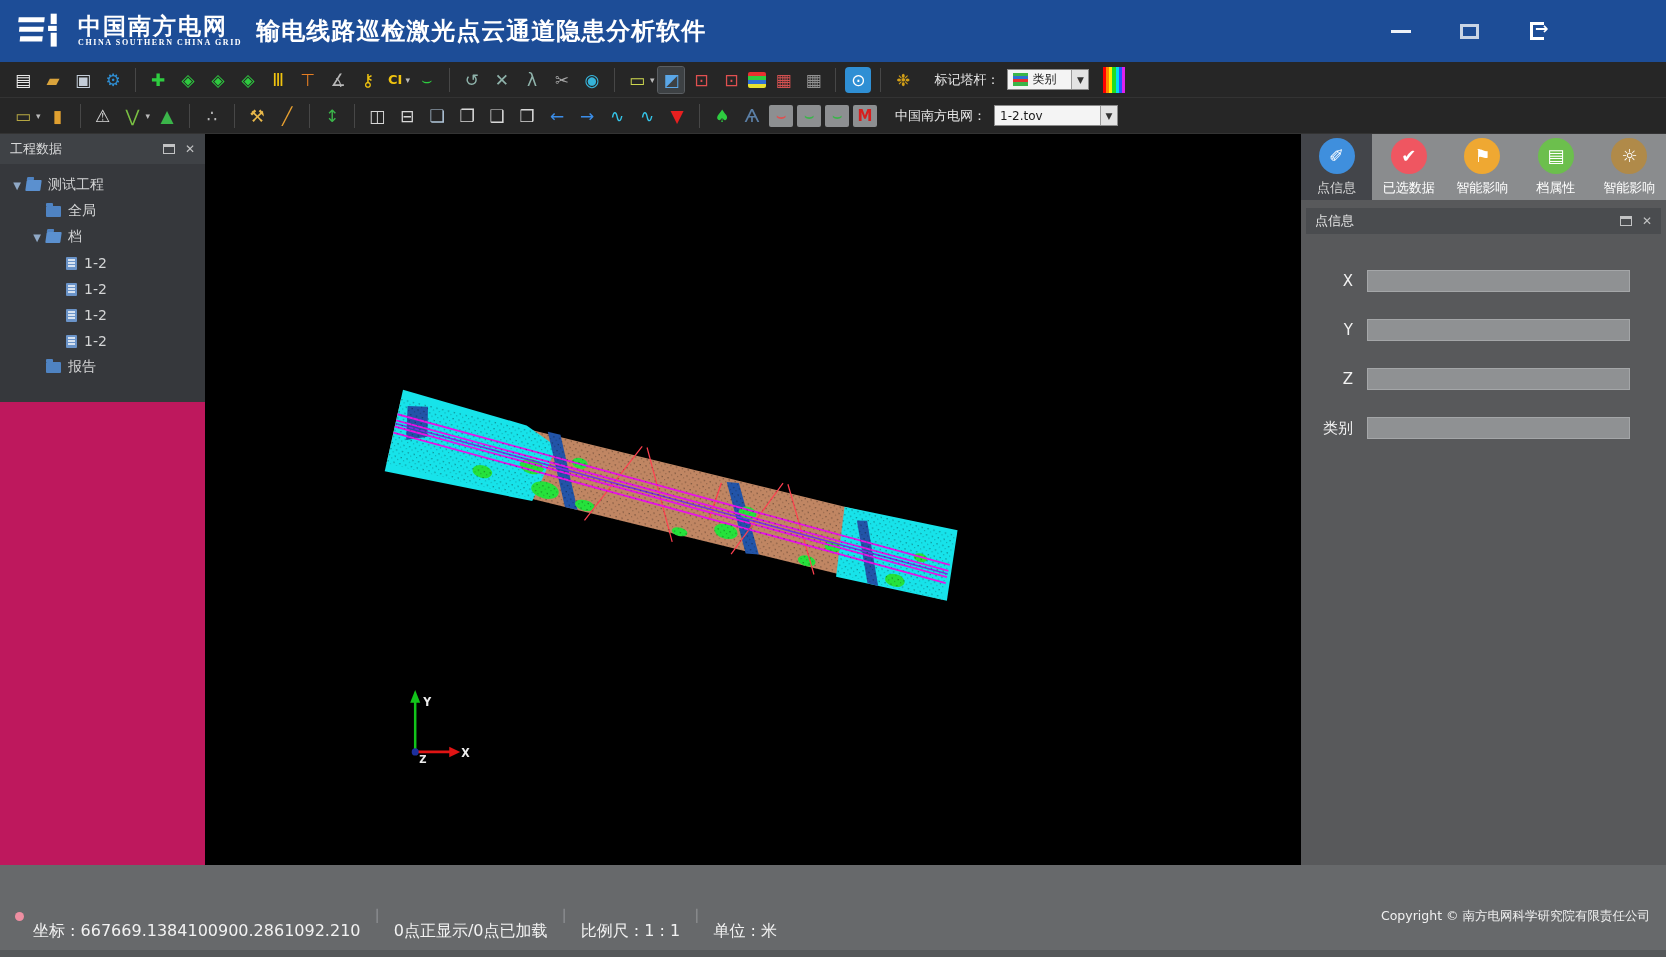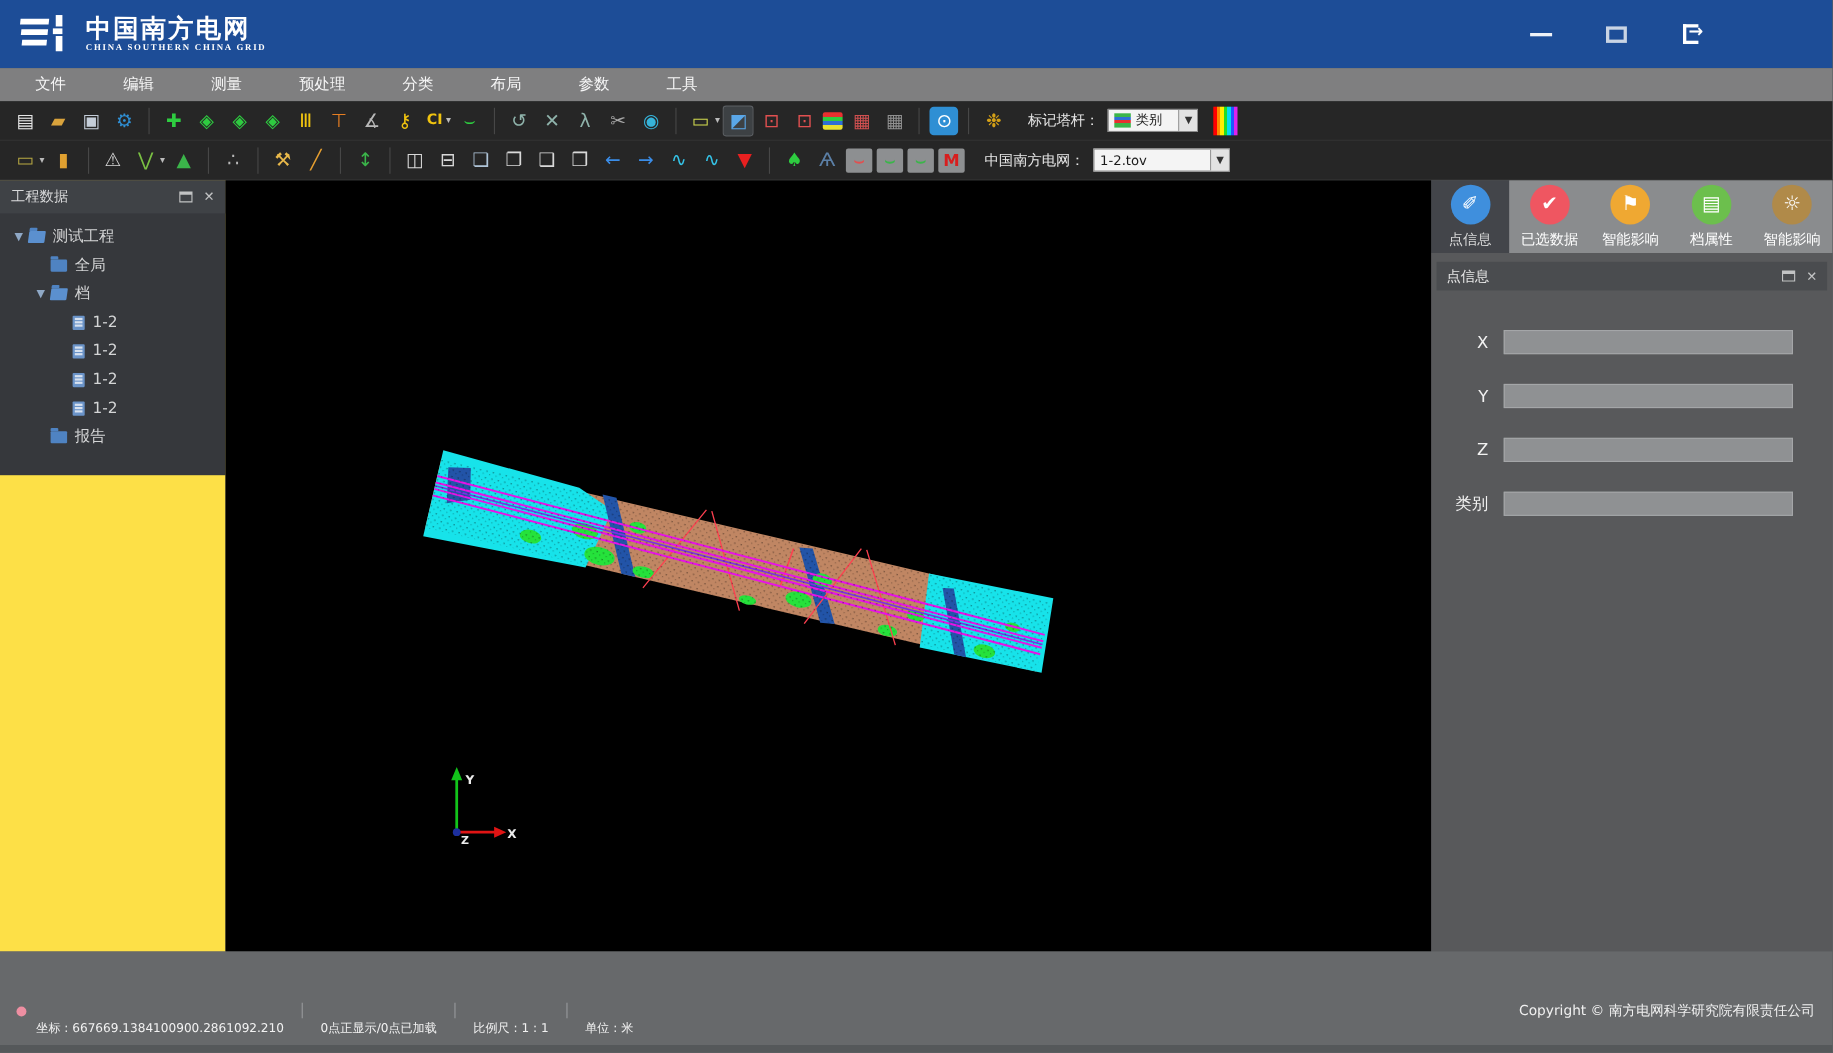--- a/index.html
+++ b/index.html
@@ -42,21 +42,21 @@
   .dd-file { width:124px; }
   .dd-val { color:#1a1a1a; font-size:12px; flex:1; white-space:nowrap; }
   .dd-btn { width:17px; height:100%; background:#e3e3e3; border-left:1px solid #999; color:#333; font-size:9px; display:flex; align-items:center; justify-content:center; }
   .dd-mini-grad { width:15px; height:13px; margin-right:4px; background:repeating-linear-gradient(180deg,#3bb54a 0 3px,#2f6fd4 3px 6px,#e83030 6px 9px,#3bb54a 9px 13px); }
   .colorbar { width:22px; height:26px; margin-left:14px; cursor:pointer;
     background:linear-gradient(90deg,#f00 0 14%,#ff8800 14% 28%,#ffee00 28% 43%,#22dd22 43% 58%,#00ddee 58% 72%,#2255ff 72% 86%,#dd22ee 86% 100%); }
 
   
   .main { flex:1 1 auto; display:flex; min-height:0; }
 
-  .left-panel { width:205px; background:#fde047; flex:0 0 auto; }
+  .left-panel { width:205px; background:#be185d; flex:0 0 auto; }
   .tree-card { background:#36383c; height:268px; }
   .panel-hdr { height:30px; display:flex; align-items:center; padding:0 10px; background:#3f4246; }
   .panel-hdr-title { color:#d8d9da; font-size:13px; flex:1; }
   .ph-ico { color:#c2c3c4; font-size:12px; margin-left:10px; cursor:pointer; display:flex; align-items:center; }
   .ph-restore { width:12px; height:10px; border:1px solid #c2c3c4; border-top-width:3px; }
   .tree { padding-top:8px; }
   .tree-row { height:26px; display:flex; align-items:center; cursor:pointer; color:#d4d5d6; font-size:14px; }
   .caret { width:14px; color:#8fa8c6; font-size:10px; text-align:center; margin-right:2px; }
   .fi { margin-right:7px; position:relative; }
   .fi-folder, .fi-folder-open { width:15px; height:11px; background:#4f83c2; border-radius:1px; }
@@ -81,21 +81,21 @@
   .pi-title { color:#e6e6e6; font-size:13px; flex:1; }
   .fields { padding-top:36px; }
   .field-row { display:flex; align-items:center; margin-bottom:27px; }
   .field-label { width:66px; text-align:right; padding-right:14px; color:#f2f2f2; font-size:15px; flex:0 0 auto; }
   .field-input { flex:1; margin-right:36px; height:22px; background:#8f9193; border:1px solid #a4a6a8; color:#111; font-size:13px; padding:0 5px; }
 
   
   .statusbar { height:92px; background:#67696b; position:relative; flex:0 0 auto; border-bottom:7px solid #55585a; }
   .status-line { position:absolute; left:0; right:0; bottom:8px; display:flex; align-items:center; }
   .status-dot { width:9px; height:9px; border-radius:50%; background:#ee8fa2; margin:0 9px 0 15px; }
-  .status-item { color:#f2f2f2; font-size:11px; white-space:nowrap;margin-top:31px; }
+  .status-item { color:#f2f2f2; font-size:16px; white-space:nowrap;margin-top:31px; }
   .status-sep { color:#9a9c9e; margin:0 13px; font-size:12px; }
   .copyright { margin-left:auto; padding-right:16px; color:#f0f0f0; font-size:12.5px; }
 </style>
 </head>
 <body>
 
 <div class="app">
 
   <div class="titlebar">
     <svg class="logo-svg" viewBox="0 0 60 48">
@@ -103,45 +103,36 @@
       <rect x="6" y="19" width="28" height="6" fill="#fff" transform="skewX(-6)"></rect>
       <rect x="8" y="30" width="26" height="6" fill="#fff" transform="skewX(-6)"></rect>
       <rect x="40" y="4" width="7" height="12" fill="#fff"></rect>
       <rect x="37" y="18" width="10" height="6" fill="#fff"></rect>
       <rect x="40" y="26" width="7" height="16" fill="#fff"></rect>
     </svg>
     <div class="logo-text">
       <div class="logo-cn">中国南方电网</div>
       <div class="logo-en">CHINA SOUTHERN CHINA GRID</div>
     </div>
+    <div class="app-title">输电线路巡检激光点云通道隐患分析软件</div>
     <div class="win-controls">
       <div class="wc">
           <span class="wc-min"></span>
         </div>
       <div class="wc">
           <span class="wc-max"></span>
         </div>
       <div class="wc">
           <span class="wc-exit">
             <span class="wc-exit-arrow">→</span>
           </span>
         </div>
     </div>
   </div>
 
-  <div class="menubar">
-      <div class="menu-item">文件</div>
-      <div class="menu-item">编辑</div>
-      <div class="menu-item">测量</div>
-      <div class="menu-item">预处理</div>
-      <div class="menu-item">分类</div>
-      <div class="menu-item">布局</div>
-      <div class="menu-item">参数</div>
-      <div class="menu-item">工具</div>
-    </div>
 
   <div class="toolbar">
     <div class="ticons">
         <span class="ticon" style="color: rgb(232, 232, 232);">▤</span>
         <span class="ticon" style="color: rgb(217, 163, 60);">▰</span>
         <span class="ticon" style="color: rgb(196, 205, 216);">▣</span>
         <span class="ticon" style="color: rgb(47, 143, 212);">⚙</span>
         <span class="tsep"></span>
         <span class="ticon" style="color: rgb(46, 204, 64);">✚</span>
         <span class="ticon" style="color: rgb(46, 204, 64);">◈</span>

